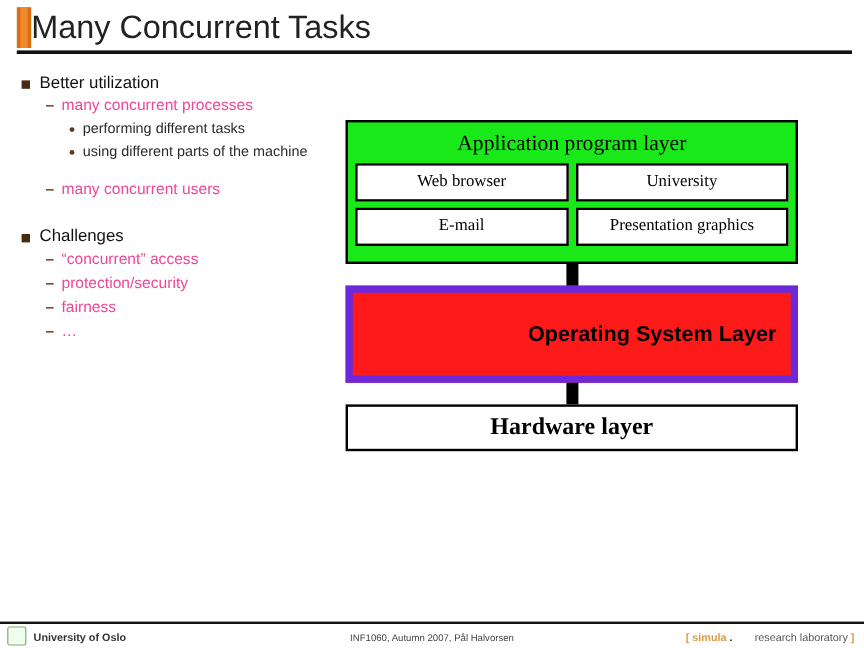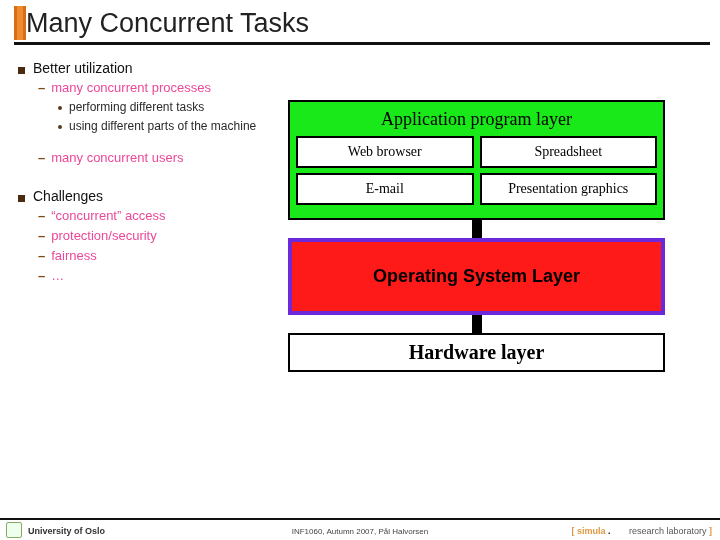--- a/index.html
+++ b/index.html
@@ -109,22 +109,22 @@
     display:flex;
     justify-content:center;
   }
   .vline {
     width:10px;
     background:#000;
     height:100%;
   }
   .layer-os {
     background:#ff1a1a;
-    border:4px solid #6d28d9;
-    text-align:center;
+    border:6px solid #6d28d9;
+    text-align:right;
     font-family:Arial,Verdana,sans-serif;
     font-weight:bold;
     font-size:18px;
     padding:24px 12px;
   }
   .layer-hw {
     background:#fff;
     border:2px solid #000;
     text-align:center;
     font-family:"Times New Roman",serif;
@@ -234,21 +234,21 @@
     </div>
   </div>
 
 </div>
 
 <div class="diagram">
   <div class="layer-app">
     <div class="layer-app-title">Application program layer</div>
     <div class="app-row">
       <div class="app-box">Web browser</div>
-      <div class="app-box">Spreadsheet</div>
+      <div class="app-box">University</div>
     </div>
     <div class="app-row">
       <div class="app-box">E-mail</div>
       <div class="app-box">Presentation graphics</div>
     </div>
   </div>
   <div class="connector">
     <div class="vline"></div>
   </div>
   <div class="layer-os">Operating System Layer</div>

